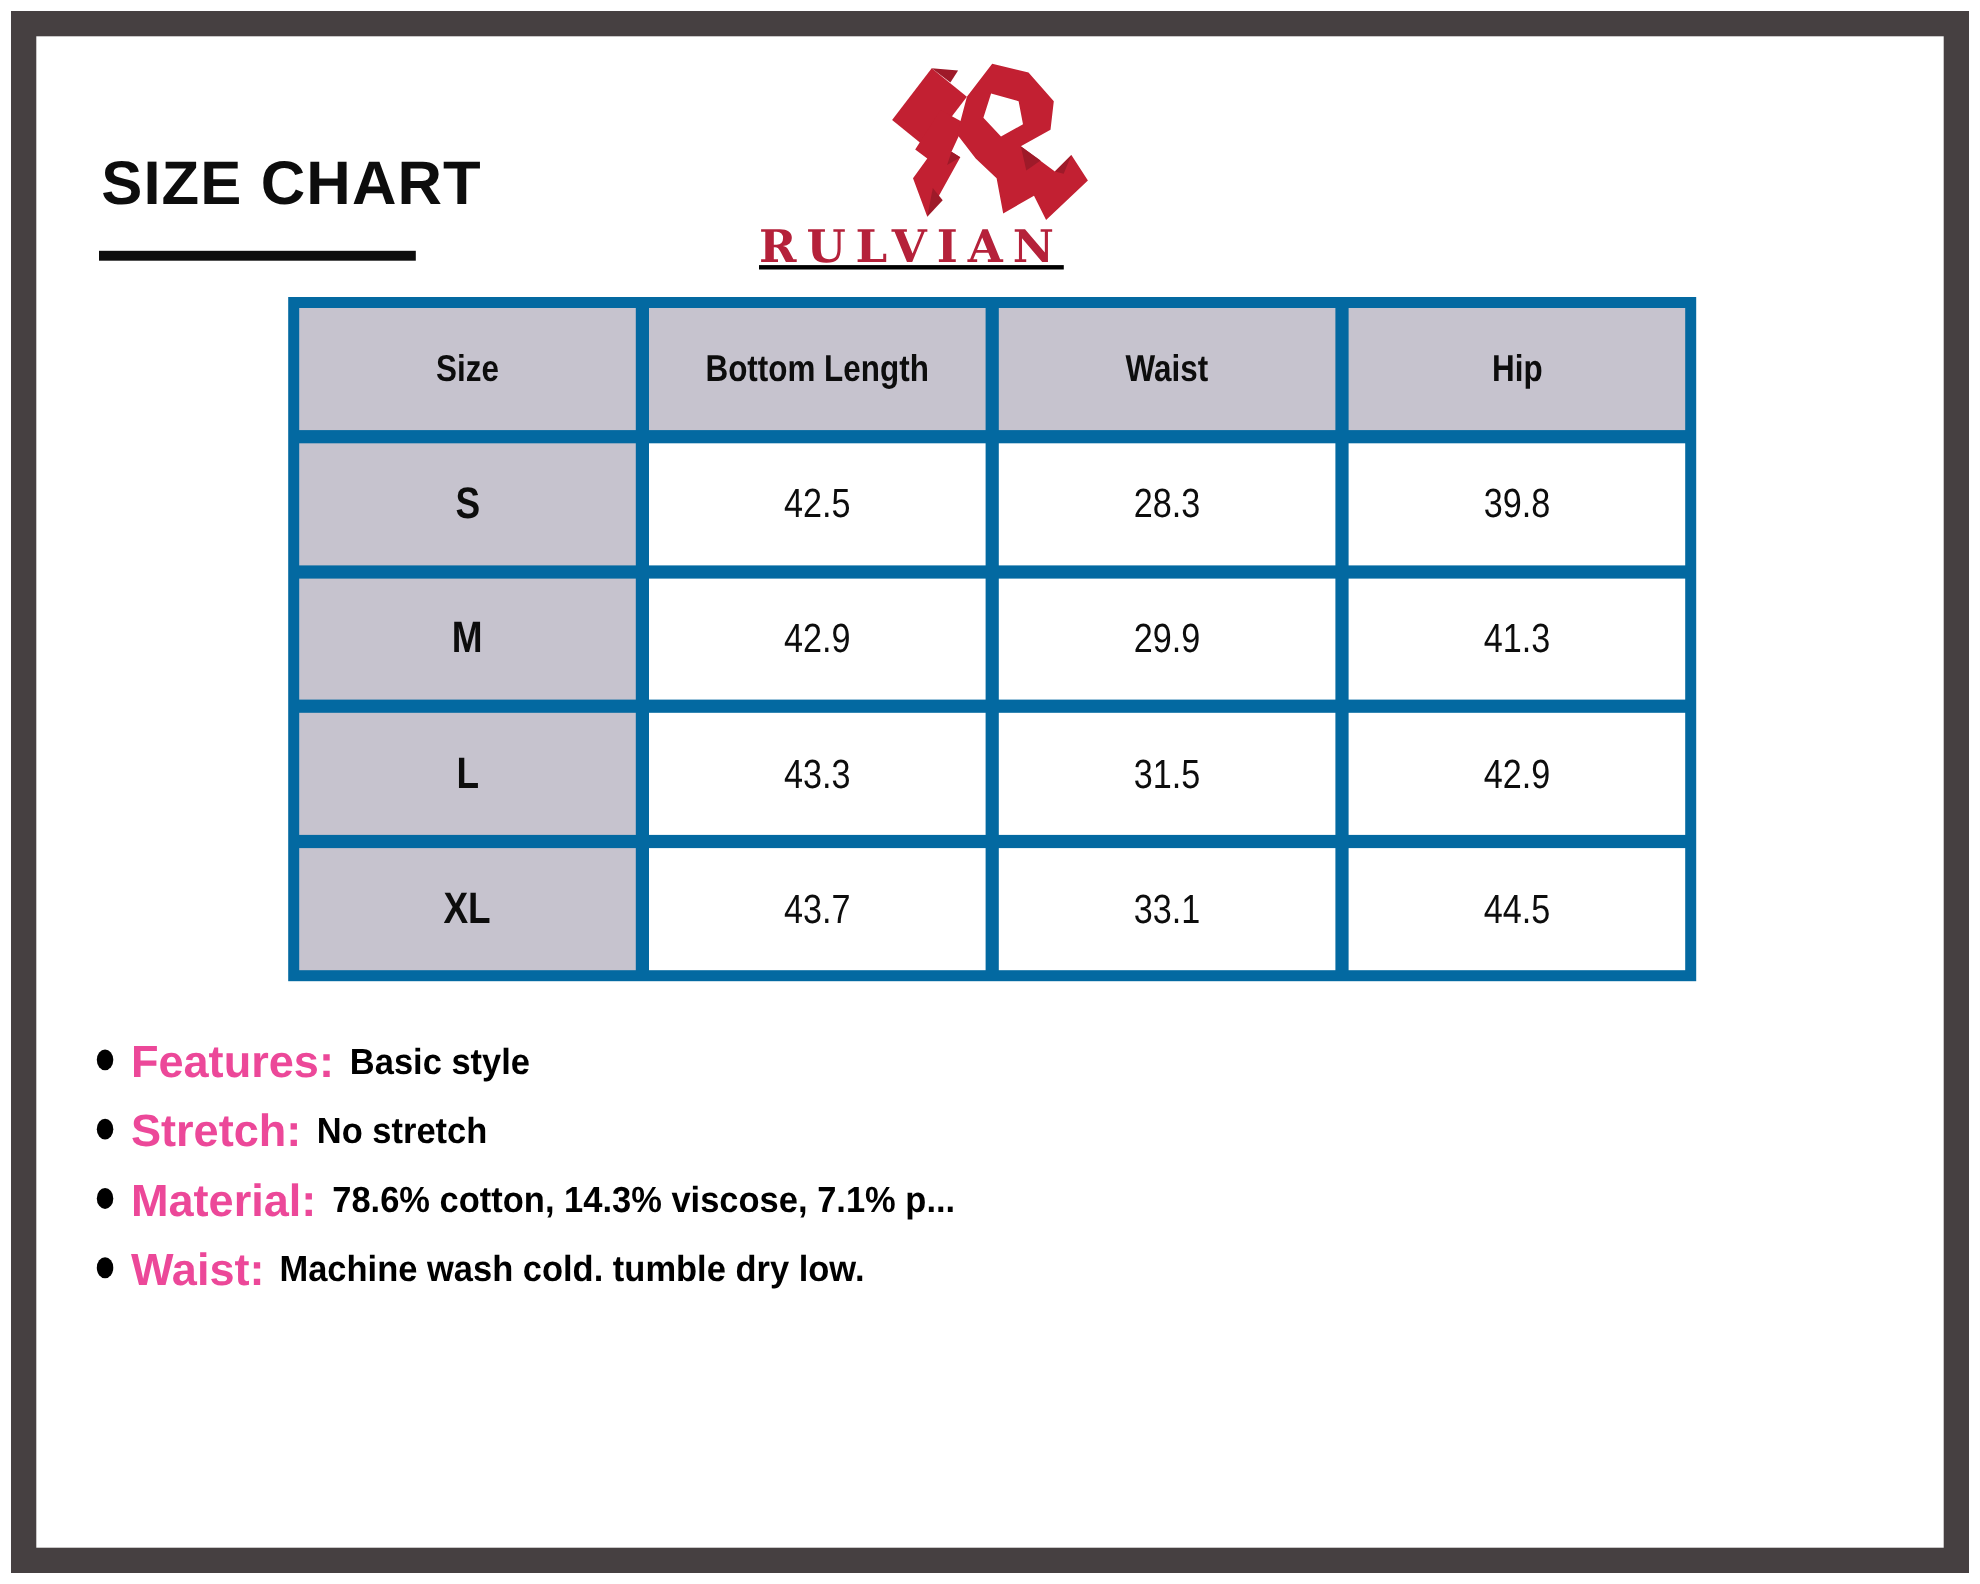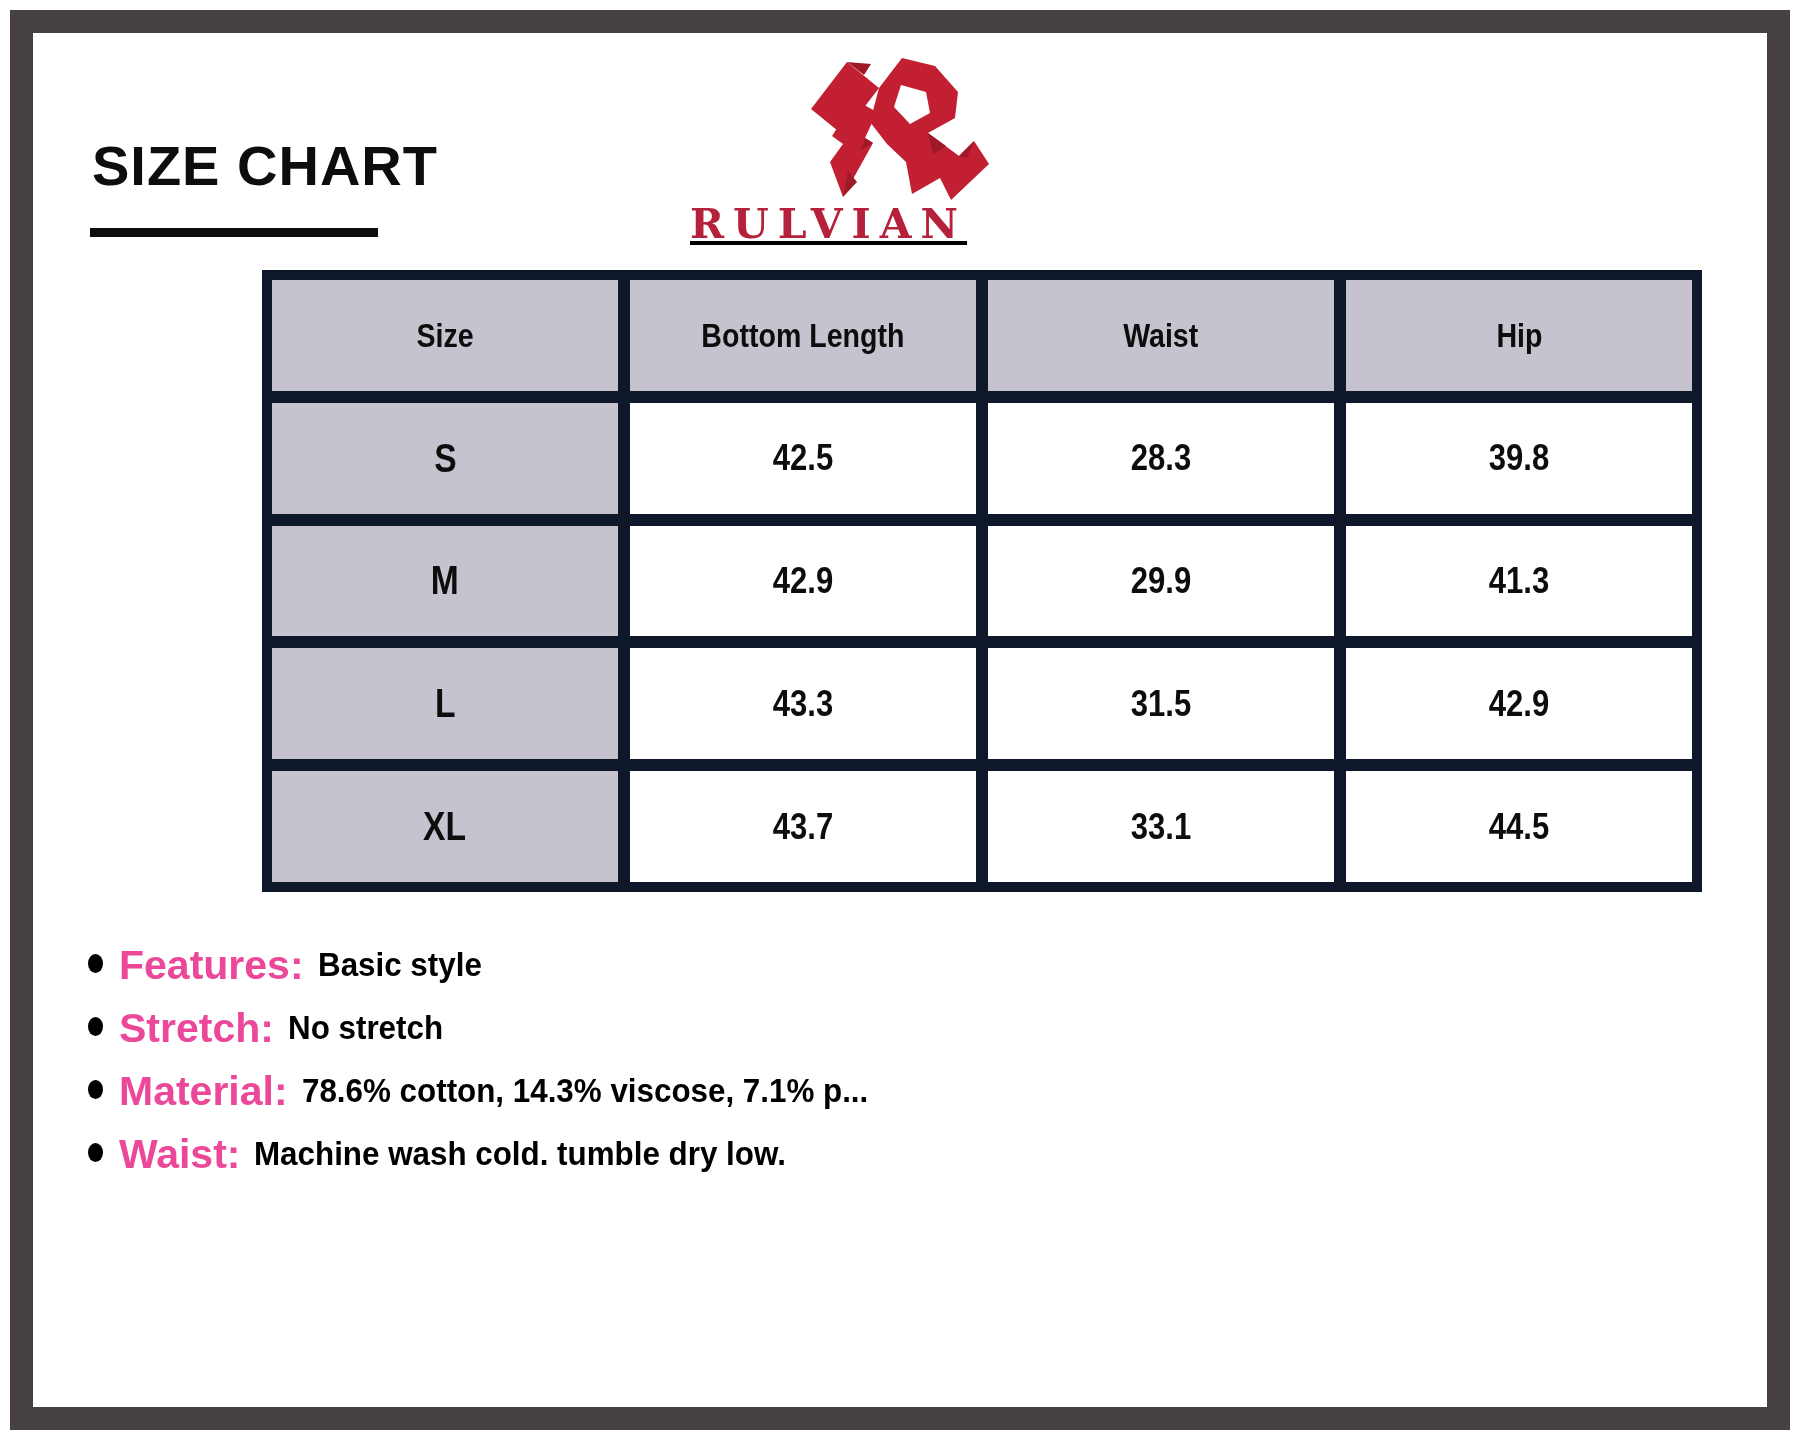--- a/index.html
+++ b/index.html
@@ -28,32 +28,32 @@
     text-decoration:underline;
   }
   .logo-mark { display:block; margin:0 auto; }
   .logo-word {
     display:block; margin-top:2px;
     font-family:"DejaVu Serif", serif; font-weight:bold;
     font-size:41px; letter-spacing:9px; color:#b5213a; line-height:1;
   }
   
   .size-table {
-    position:absolute; left:262px; top:270px; width:1440px; height:622px;
-    background:#0f172a; box-sizing:border-box; padding:10px;
+    position:absolute; left:262px; top:270px; width:1280px; height:622px;
+    background:#0369a1; box-sizing:border-box; padding:10px;
     display:grid; grid-template-columns:repeat(4,1fr); grid-template-rows:repeat(5,1fr);
     gap:12px;
   }
   .cell {
     display:flex; align-items:center; justify-content:center;
     color:#0d0d0d; overflow:hidden;
   }
   .cell-head   { background:#c6c3ce; font-weight:bold; font-size:34px; }
   .cell-size   { background:#c6c3ce; font-weight:bold; font-size:40px; }
-  .cell-val    { background:#ffffff; font-weight:bold; font-size:37px; }
+  .cell-val    { background:#ffffff; font-weight:normal; font-size:37px; }
   .narrow { display:inline-block; transform:scaleX(0.84); transform-origin:center; white-space:nowrap; }
   
   .details {
     position:absolute; left:88px; top:942px; width:1400px;
     display:flex; flex-direction:column; gap:17px;
   }
   .detail-line { display:flex; align-items:flex-start; line-height:46px; }
   .bullet {
     flex:0 0 auto; width:15px; height:19px; border-radius:50%;
     background:#000000; margin:12px 16px 0 0;

